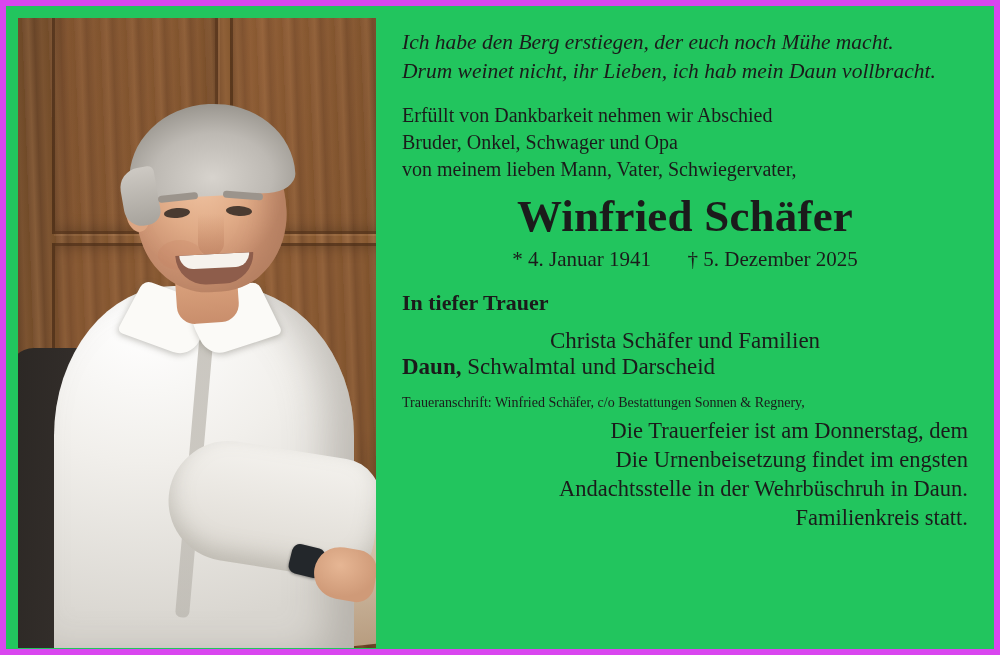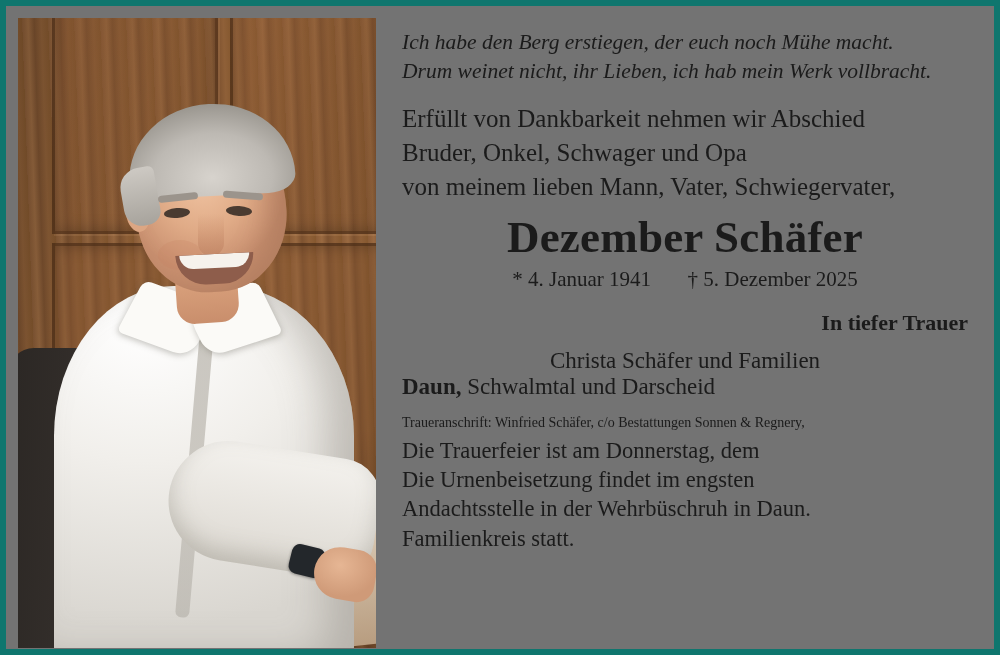--- a/index.html
+++ b/index.html
@@ -4,23 +4,23 @@
 <style>
   html, body {
     margin: 0;
     padding: 0;
     background: #ffffff;
   }
   .page {
     position: relative;
     width: 1000px;
     height: 655px;
-    background: #737373;
+    background: #22c55e;
     box-sizing: border-box;
-    border: 6px solid #0f766e;
+    border: 6px solid #d946ef;
     overflow: hidden;
     font-family: "Liberation Serif", serif;
   }
   .inner {
     position: absolute;
     left: 0; top: 0; right: 0; bottom: 0;
     display: flex;
     flex-direction: row;
     padding: 12px;
     box-sizing: border-box;
@@ -261,40 +261,40 @@
     box-sizing: border-box;
     color: #1b1b1b;
   }
   .verse {
     font-style: italic;
     font-size: 21.5px;
     line-height: 1.36;
     margin-bottom: 16px;
   }
   .intro {
-    font-size: 25px;
+    font-size: 20px;
     line-height: 1.35;
     margin-bottom: 10px;
   }
   .name {
     text-align: center;
     font-size: 45px;
     font-weight: bold;
     letter-spacing: 0.2px;
     margin: 8px 0 6px 0;
     line-height: 1.05;
   }
   .dates {
     text-align: center;
     font-size: 21px;
     margin-bottom: 18px;
   }
   .dates .gap { display: inline-block; width: 26px; }
   .mourning {
-    text-align: right;
+    text-align: left;
     font-size: 22px;
     font-weight: bold;
     margin-bottom: 12px;
   }
   .family {
     text-align: center;
     font-size: 23px;
   }
   .places {
     font-size: 23px;
@@ -302,20 +302,21 @@
   }
   .places b { font-weight: bold; }
   .address {
     font-size: 14px;
     line-height: 1.28;
     margin-bottom: 4px;
   }
   .ceremony {
     font-size: 22.5px;
     line-height: 1.3;
+    text-align: right;
   }
 </style>
 </head>
 <body>
 
 <div class="page">
   <div class="inner">
 
     <div class="photo-wrap">
       <div class="photo">
@@ -350,30 +351,30 @@
         <div class="smile">
           <div class="teeth"></div>
         </div>
       </div>
     </div>
 
     <div class="text-col">
 
       <div class="verse">
         <div>Ich habe den Berg erstiegen, der euch noch Mühe macht.</div>
-        <div>Drum weinet nicht, ihr Lieben, ich hab mein Werk vollbracht.</div>
+        <div>Drum weinet nicht, ihr Lieben, ich hab mein Daun vollbracht.</div>
       </div>
 
       <div class="intro">
         <div>Erfüllt von Dankbarkeit nehmen wir Abschied</div>
         <div>Bruder, Onkel, Schwager und Opa</div>
         <div>von meinem lieben Mann, Vater, Schwiegervater,</div>
       </div>
 
-      <div class="name">Dezember Schäfer</div>
+      <div class="name">Winfried Schäfer</div>
 
       <div class="dates">
         <span>* 4. Januar 1941</span>
         <span class="gap"></span>
         <span>† 5. Dezember 2025</span>
       </div>
 
       <div class="mourning">In tiefer Trauer</div>
       <div class="family">Christa Schäfer und Familien</div>
 

